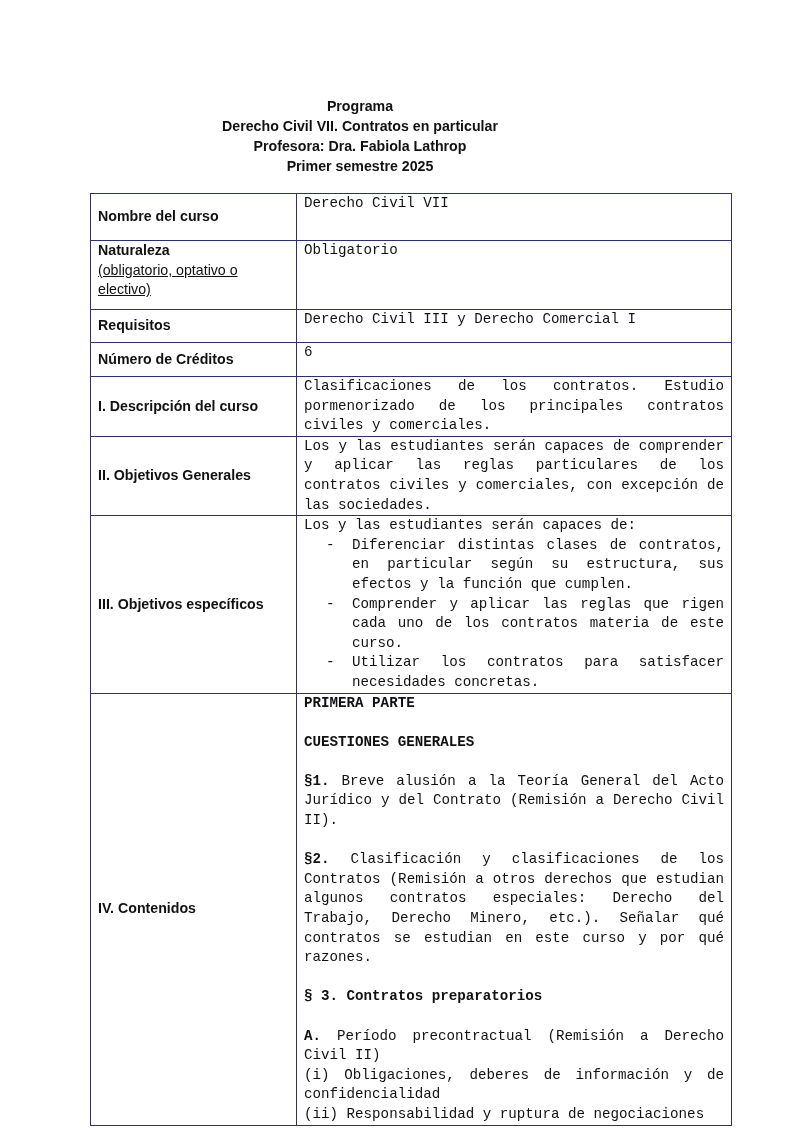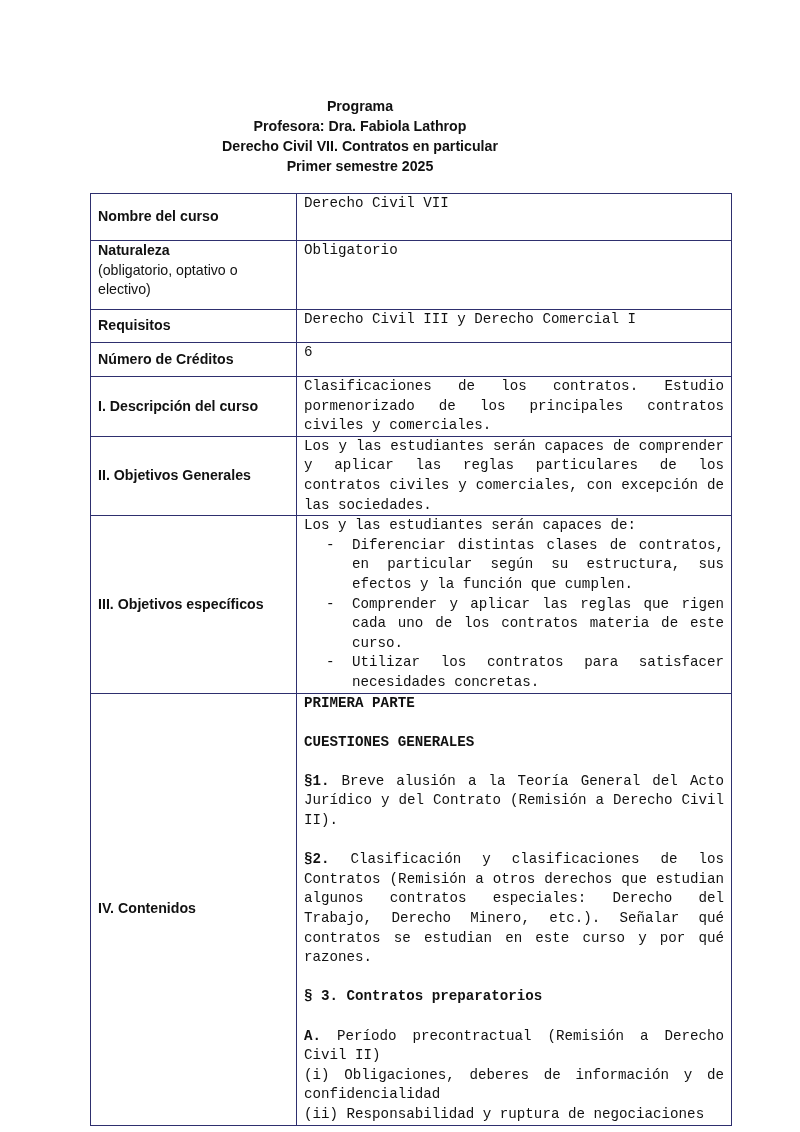--- a/index.html
+++ b/index.html
@@ -4,21 +4,21 @@
   <style>
     html, body { margin: 0; padding: 0; background: #ffffff; }
     body { width: 800px; height: 1132px; position: relative; overflow: hidden;
       font-family: "Liberation Sans", "DejaVu Sans", sans-serif; color: #111; }
     .header { position: absolute; top: 96px; left: 0; width: 720px; text-align: center;
       font-weight: bold; font-size: 14.2px; line-height: 20px; }
     table.prog { position: absolute; left: 90px; top: 193px; width: 642px;
       border-collapse: collapse; font-size: 14.2px; line-height: 19.6px; }
     table.prog td { border: 1px solid #2e2f6e; vertical-align: top; padding: 0 7px; }
     td.lbl { width: 191px; font-weight: bold; vertical-align: middle !important; }
-    td.lbl span.sub { font-weight: normal; }
+    td.lbl span.sub { font-weight: normal; text-decoration: underline; }
     td.val { text-align: justify; font-family: Liberation Mono, monospace; }
     .r1 { height: 47px; }
     .r2 { height: 69px; }
     .r3 { height: 33px; }
     .r4 { height: 34px; padding-left: 48px; }
     .r5 { height: 39px; }
     .r6 { height: 58px; }
     .r7 { height: 158px; }
     .r8 { height: 393px; }
     ul.dash { list-style: none; margin: 0; padding: 0; }
@@ -26,22 +26,22 @@
     ul.dash li::before { content: "-"; position: absolute; left: 22px; }
     p { margin: 0; }
     .gap { height: 19.6px; }
     b { font-weight: bold; }
   </style>
 </head>
 <body>
 
 <div class="header">
   <div>Programa</div>
+  <div>Derecho Civil VII. Contratos en particular</div>
   <div>Profesora: Dra. Fabiola Lathrop</div>
-  <div>Derecho Civil VII. Contratos en particular</div>
   <div>Primer semestre 2025</div>
 </div>
 
 <table class="prog">
   <tbody>
       <tr class="r1">
     <td class="lbl">Nombre del curso</td>
     <td class="val">Derecho Civil VII</td>
   </tr>
   <tr class="r2">

